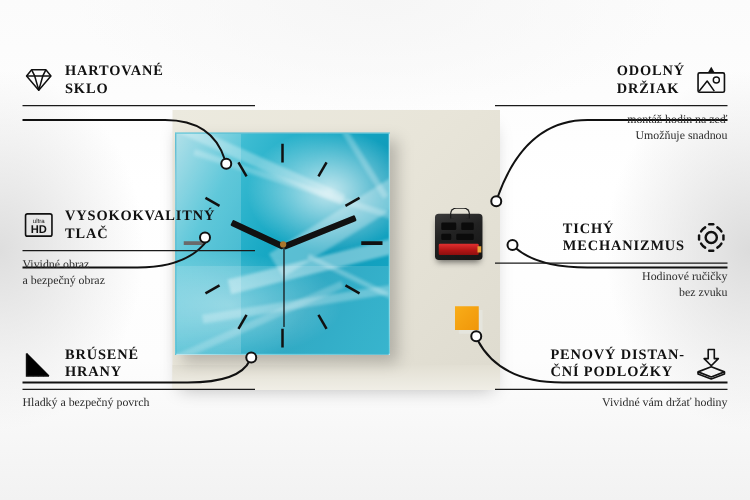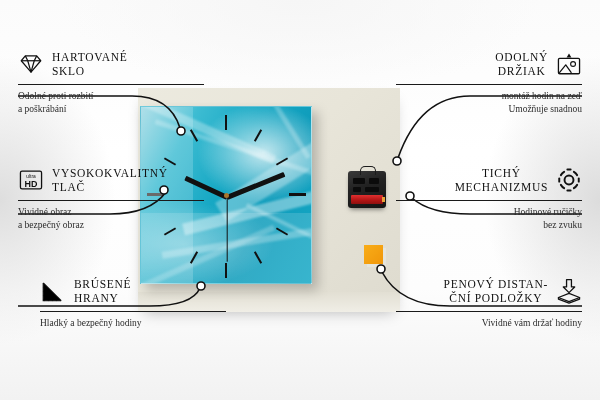--- a/index.html
+++ b/index.html
@@ -90,34 +90,34 @@
 
   
   svg.lines{position:absolute;left:0;top:0;width:600px;height:400px;pointer-events:none;}
 
   
   .feat{position:absolute;width:186px;}
   .feat .row{display:flex;align-items:center;gap:8px;}
   .feat.left .row{justify-content:flex-start;}
   .feat.right .row{justify-content:flex-end;}
   .feat .ttl{
-    font-size:11.5px;font-weight:normal;letter-spacing:.7px;color:#111;
+    font-size:11.5px;font-weight:bold;letter-spacing:.7px;color:#111;
     line-height:1.25;text-transform:uppercase;
   }
-  .feat.right .ttl{text-align:center;}
+  .feat.right .ttl{text-align:left;}
   .feat .rule{height:1.4px;background:#1a1a1a;margin:5px 0 5px 0;}
   .feat .desc{font-size:9.5px;color:#2b2b2b;line-height:1.35;}
   .feat.right .desc{text-align:right;}
   .ico{width:26px;height:26px;flex:0 0 26px;display:block;}
 
   .f-tl{left:18px;top:50px;}
   .f-ml{left:18px;top:166px;}
-  .f-bl{left:18px;top:277px;margin-left:22px;}
+  .f-bl{left:18px;top:277px;}
   .f-tr{left:396px;top:50px;}
-  .f-mr{left:396px;top:166px;}
+  .f-mr{left:396px;top:176px;}
   .f-br{left:396px;top:277px;}
 </style>
 </head>
 <body>
 
 <div id="stage">
 
   <div class="panel"></div>
   <div class="panel-floor"></div>
 
@@ -196,24 +196,20 @@
           <path d="M4 12 H28"></path>
             <path d="M9 6 L12 12 L16 26 L20 12 L23 6"></path>
         </g>
       </svg>
       <div class="ttl">
         <div>HARTOVANÉ</div>
         <div>SKLO</div>
       </div>
     </div>
     <div class="rule"></div>
-    <div class="desc">
-      <div>Odolné proti rozbití</div>
-      <div>a poškrábání</div>
-    </div>
   </div>
 
   <div class="feat left f-ml">
     <div class="row">
       <svg class="ico" viewBox="0 0 32 32">
         <rect x="3" y="5" width="26" height="22" rx="2" fill="none" stroke="#111" stroke-width="1.6"></rect>
         <text x="16" y="14" font-family="Liberation Sans, sans-serif" font-size="6" text-anchor="middle" fill="#111">ultra</text>
         <text x="16" y="24" font-family="Liberation Sans, sans-serif" font-size="11" font-weight="bold" text-anchor="middle" fill="#111">HD</text>
       </svg>
       <div class="ttl">
@@ -240,21 +236,21 @@
           <path d="M4 6 L4 28 L26 28"></path>
         </g>
       </svg>
       <div class="ttl">
         <div>BRÚSENÉ</div>
         <div>HRANY</div>
       </div>
     </div>
     <div class="rule"></div>
     <div class="desc">
-      <div>Hladký a bezpečný hodiny</div>
+      <div>Hladký a bezpečný povrch</div>
     </div>
   </div>
 
   <div class="feat right f-tr">
     <div class="row">
       <div class="ttl">
         <div>ODOLNÝ</div>
         <div>DRŽIAK</div>
       </div>
       <svg class="ico" viewBox="0 0 32 32">

